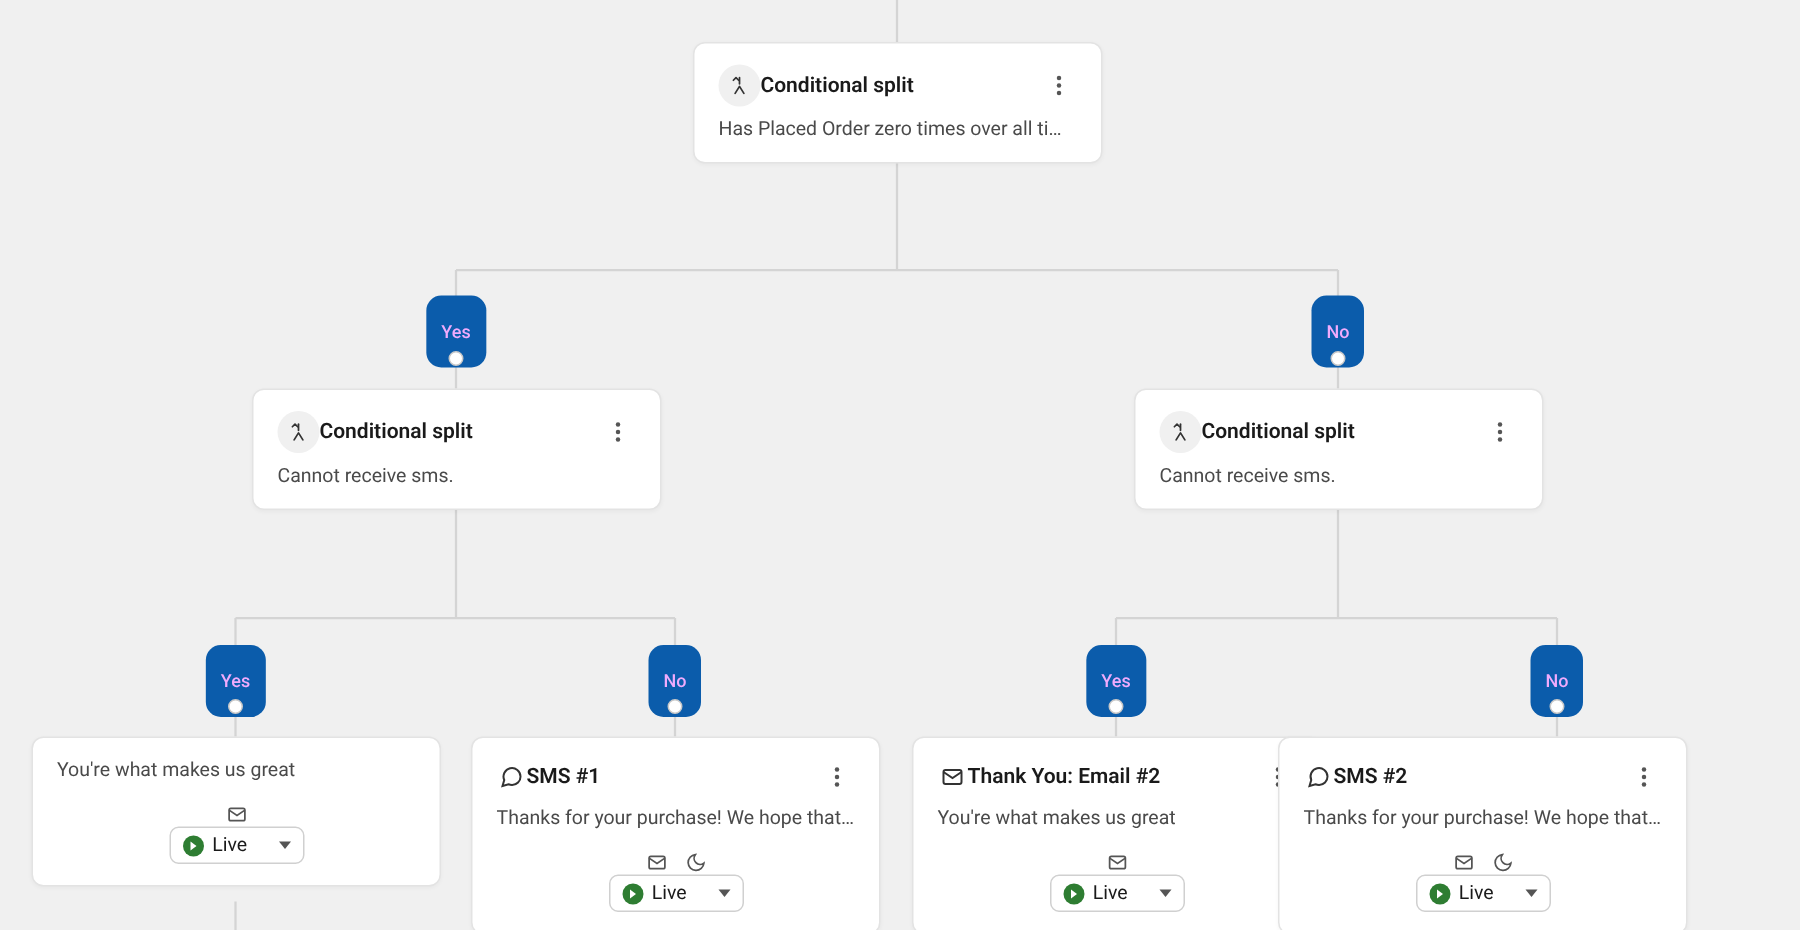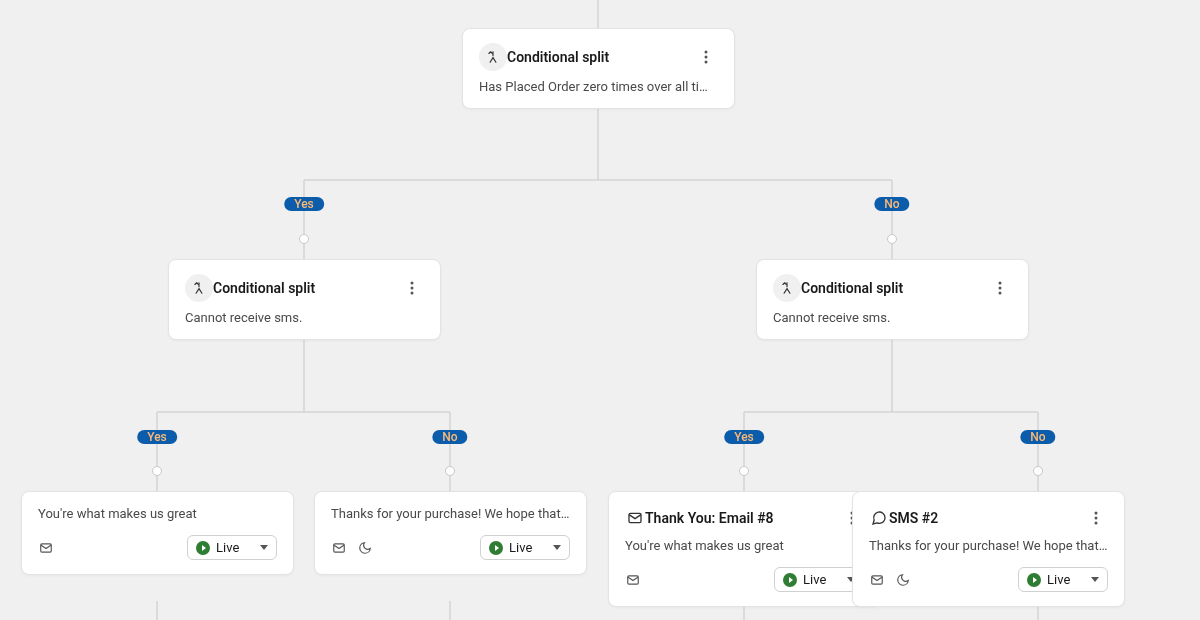--- a/index.html
+++ b/index.html
@@ -58,40 +58,41 @@
   .more-btn {
     width: 24px; height: 24px;
     display: flex; align-items: center; justify-content: center;
     border-radius: 4px; cursor: pointer;
     color: #4a4a4a;
     flex-shrink: 0;
   }
   .pill {
     position: absolute;
     background: #0b5cab;
-    color: #fdba74;
+    color: #f0abfc;
     font-size: 12px;
     font-weight: 500;
-    padding: 0 10px;
+    padding: 17px 10px;
     border-radius: 10px;
     transform: translateX(-50%);
   }
   .dot {
     position: absolute;
     width: 10px; height: 10px;
     border: 1px solid #c8c8c8;
     background: #fff;
     border-radius: 50%;
     transform: translate(-50%, -50%);
   }
   .foot {
     display: flex;
     align-items: center;
     justify-content: space-between;
     margin-top: 14px;
+    flex-direction: column;
   }
   .foot-icons {
     display: flex;
     gap: 10px;
     color: #5a5a5a;
   }
   .foot-icons .fi { width:16px; height:16px; display:flex; align-items:center; justify-content:center; }
   .status-dd {
     display: flex;
     align-items: center;
@@ -253,20 +254,35 @@
       <span class="left">
           <span class="play"></span>
           <span>Live</span>
         </span>
       <span class="chev-down"></span>
     </div>
   </div>
 </div>
 
 <div class="card" style="left:314px; top:491px; width:273px">
+  <div class="card-head">
+    <span class="icon-plain">
+      <svg width="16" height="16" viewBox="0 0 24 24" fill="none" stroke="#333" stroke-width="2">
+          <path d="M21 11.5a8.38 8.38 0 0 1-8.5 8.5 8.5 8.5 0 0 1-3.5-.74L3 21l1.74-6A8.5 8.5 0 1 1 21 11.5z"></path>
+        </svg>
+    </span>
+    <span class="card-title">SMS #1</span>
+    <span class="more-btn">
+      <svg width="4" height="14" viewBox="0 0 4 14">
+          <circle cx="2" cy="2" r="1.5" fill="#555"></circle>
+          <circle cx="2" cy="7" r="1.5" fill="#555"></circle>
+          <circle cx="2" cy="12" r="1.5" fill="#555"></circle>
+        </svg>
+    </span>
+  </div>
   <div class="card-desc">Thanks for your purchase! We hope that …</div>
   <div class="foot">
     <div class="foot-icons">
       <span class="fi">
           <svg width="14" height="14" viewBox="0 0 24 24" fill="none" stroke="#555" stroke-width="2">
             <rect x="3" y="5" width="18" height="14" rx="2"></rect>
             <path d="M3 7l9 6 9-6"></path>
           </svg>
         </span>
       <span class="fi">
@@ -286,21 +302,21 @@
 </div>
 
 <div class="card" style="left:608px; top:491px; width:273px">
   <div class="card-head">
     <span class="icon-plain">
       <svg width="16" height="16" viewBox="0 0 24 24" fill="none" stroke="#333" stroke-width="2">
           <rect x="3" y="5" width="18" height="14" rx="2"></rect>
           <path d="M3 7l9 6 9-6"></path>
         </svg>
     </span>
-    <span class="card-title">Thank You: Email #8</span>
+    <span class="card-title">Thank You: Email #2</span>
     <span class="more-btn">
       <svg width="4" height="14" viewBox="0 0 4 14">
           <circle cx="2" cy="2" r="1.5" fill="#555"></circle>
           <circle cx="2" cy="7" r="1.5" fill="#555"></circle>
           <circle cx="2" cy="12" r="1.5" fill="#555"></circle>
         </svg>
     </span>
   </div>
   <div class="card-desc">You're what makes us great</div>
   <div class="foot">

